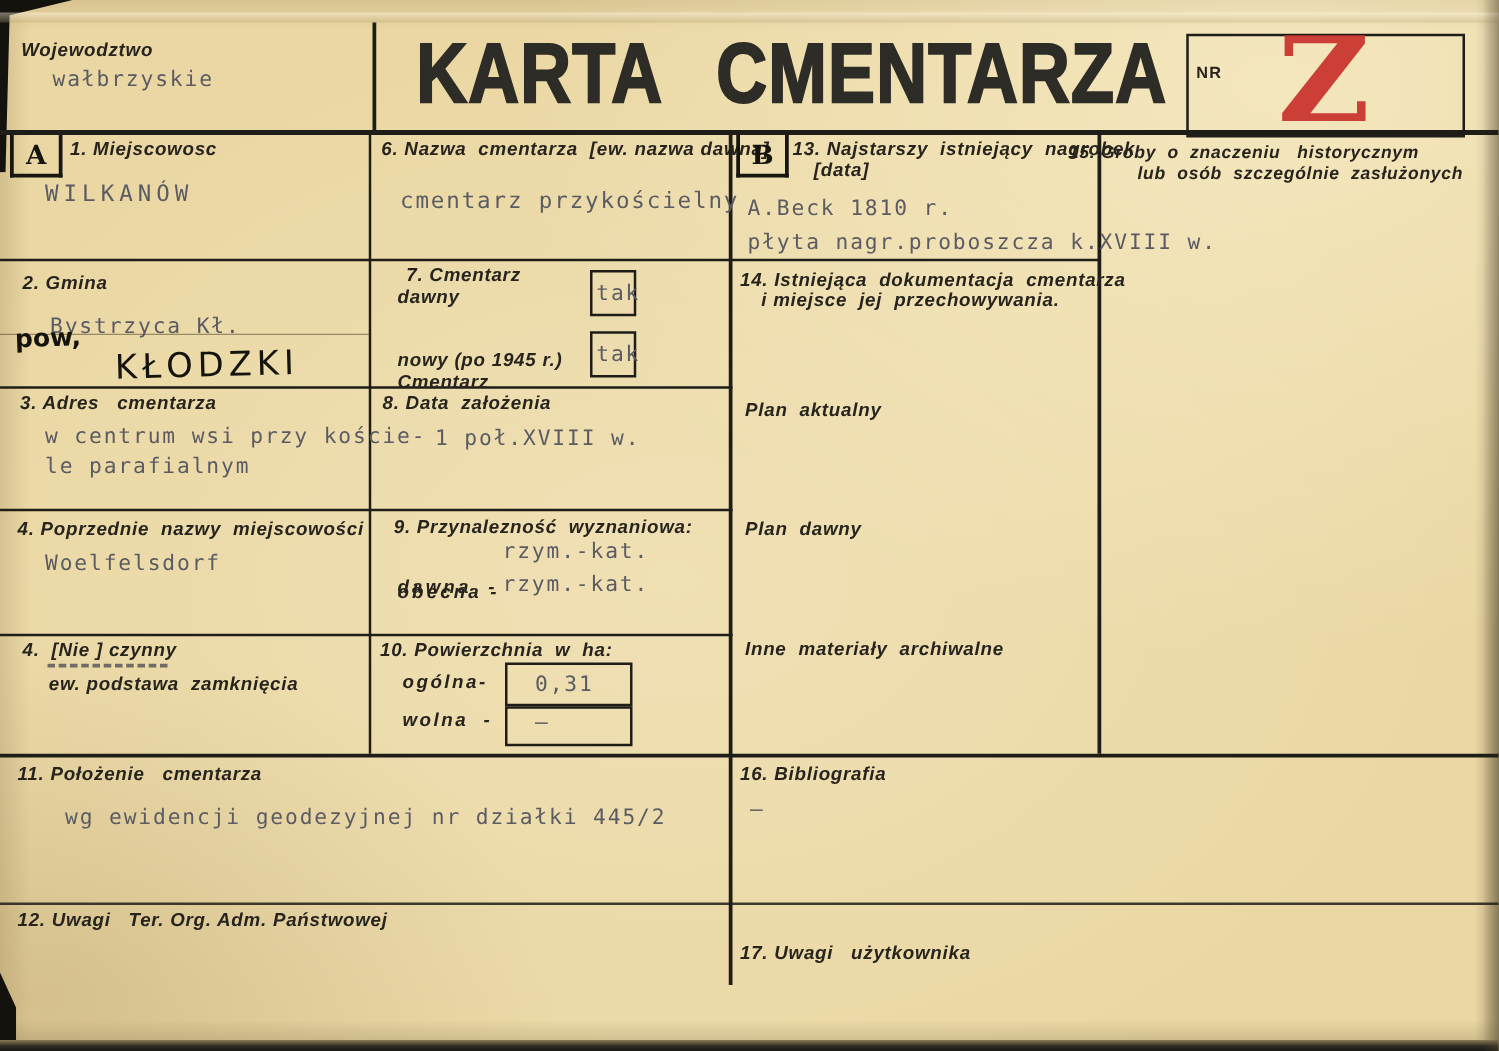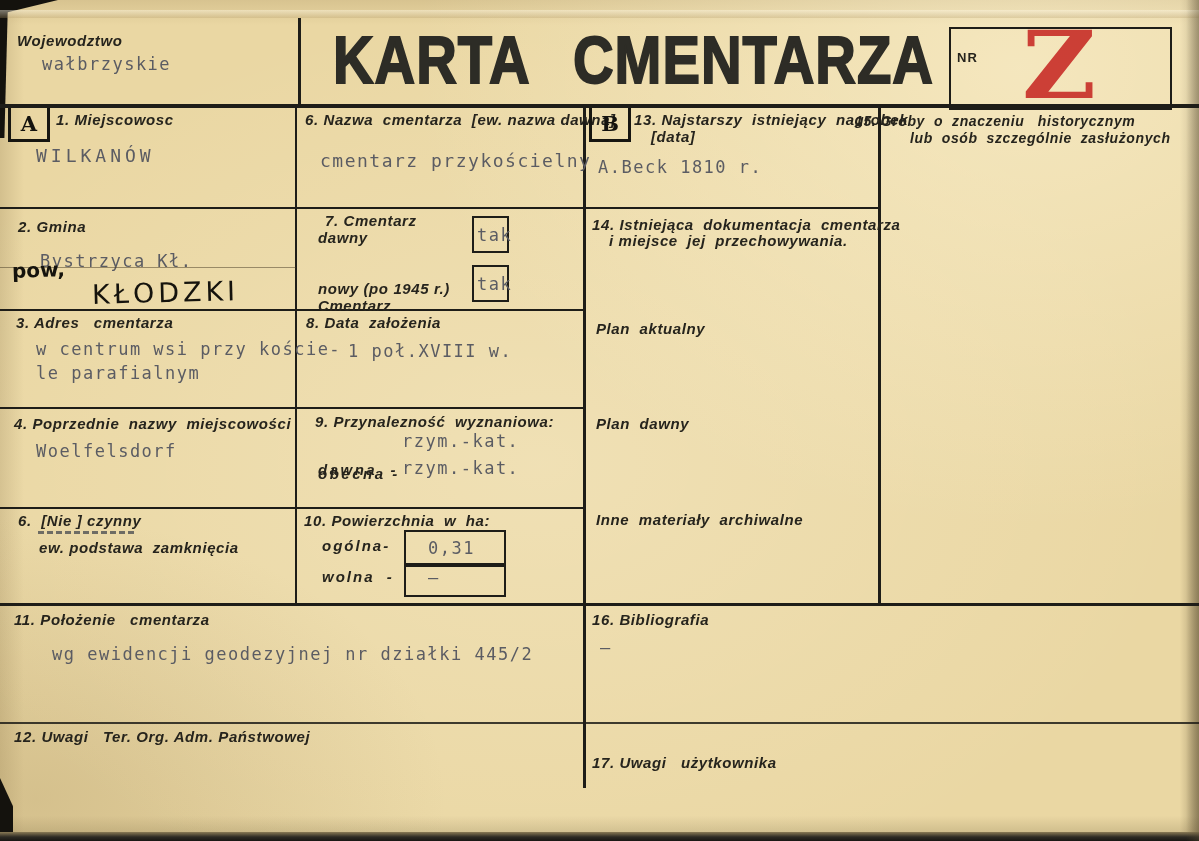--- a/index.html
+++ b/index.html
@@ -101,21 +101,21 @@
   <div class="hand" style="left:12px;top:258px;font-size:20px;font-weight:bold;transform:rotate(-2deg);">pow,</div>
   <div class="hand" style="left:92px;top:277px;font-size:27px;letter-spacing:4px;transform:rotate(-1.5deg);">KŁODZKI</div>
 
   <div class="lbl" style="left:16px;top:314px;">3. Adres   cmentarza</div>
   <div class="typed" style="left:36px;top:339px;">w centrum wsi przy koście-</div>
   <div class="typed" style="left:36px;top:363px;">le parafialnym</div>
 
   <div class="lbl" style="left:14px;top:415px;">4. Poprzednie  nazwy  miejscowości</div>
   <div class="typed" style="left:36px;top:441px;">Woelfelsdorf</div>
 
-  <div class="lbl" style="left:18px;top:512px;">6.  [Nie ] czynny</div>
+  <div class="lbl" style="left:18px;top:512px;">4.  [Nie ] czynny</div>
   <div class="dashes" style="left:38px;top:531px;width:96px;"></div>
   <div class="lbl" style="left:39px;top:539px;">ew. podstawa  zamknięcia</div>
 
   <div class="lbl" style="left:14px;top:611px;">11. Położenie   cmentarza</div>
   <div class="typed" style="left:52px;top:644px;">wg ewidencji geodezyjnej nr działki 445/2</div>
 
   <div class="lbl" style="left:14px;top:728px;">12. Uwagi   Ter. Org. Adm. Państwowej</div>
 
   <div class="lbl" style="left:305px;top:111px;">6. Nazwa  cmentarza  [ew. nazwa dawna]</div>
   <div class="typed" style="left:320px;top:150px;font-size:18px;">cmentarz przykościelny</div>
@@ -143,20 +143,21 @@
   <div class="bx" style="left:404px;top:530px;width:98px;height:31px;"></div>
   <div class="typed" style="left:428px;top:538px;">0,31</div>
   <div class="lbl" style="left:322px;top:568px;letter-spacing:2px;">wolna  -</div>
   <div class="bx" style="left:404px;top:565px;width:98px;height:28px;"></div>
   <div class="typed" style="left:428px;top:568px;">–</div>
 
   <div class="sectionletter" style="left:589px;top:108px;">B</div>
   <div class="lbl" style="left:634px;top:111px;">13. Najstarszy  istniejący  nagrobek</div>
   <div class="lbl" style="left:651px;top:128px;">[data]</div>
   <div class="typed" style="left:598px;top:157px;">A.Beck 1810 r.</div>
+  <div class="typed" style="left:598px;top:184px;z-index:4;">płyta nagr.proboszcza k.XVIII w.</div>
 
   <div class="lbl" style="left:592px;top:216px;">14. Istniejąca  dokumentacja  cmentarza</div>
   <div class="lbl" style="left:609px;top:232px;">i miejsce  jej  przechowywania.</div>
   <div class="lbl" style="left:596px;top:320px;">Plan  aktualny</div>
   <div class="lbl" style="left:596px;top:415px;">Plan  dawny</div>
   <div class="lbl" style="left:596px;top:511px;">Inne  materiały  archiwalne</div>
 
   <div class="lbl" style="left:855px;top:113px;font-size:14px;">15. Groby  o  znaczeniu   historycznym</div>
   <div class="lbl" style="left:910px;top:130px;font-size:14px;">lub  osób  szczególnie  zasłużonych</div>
 

